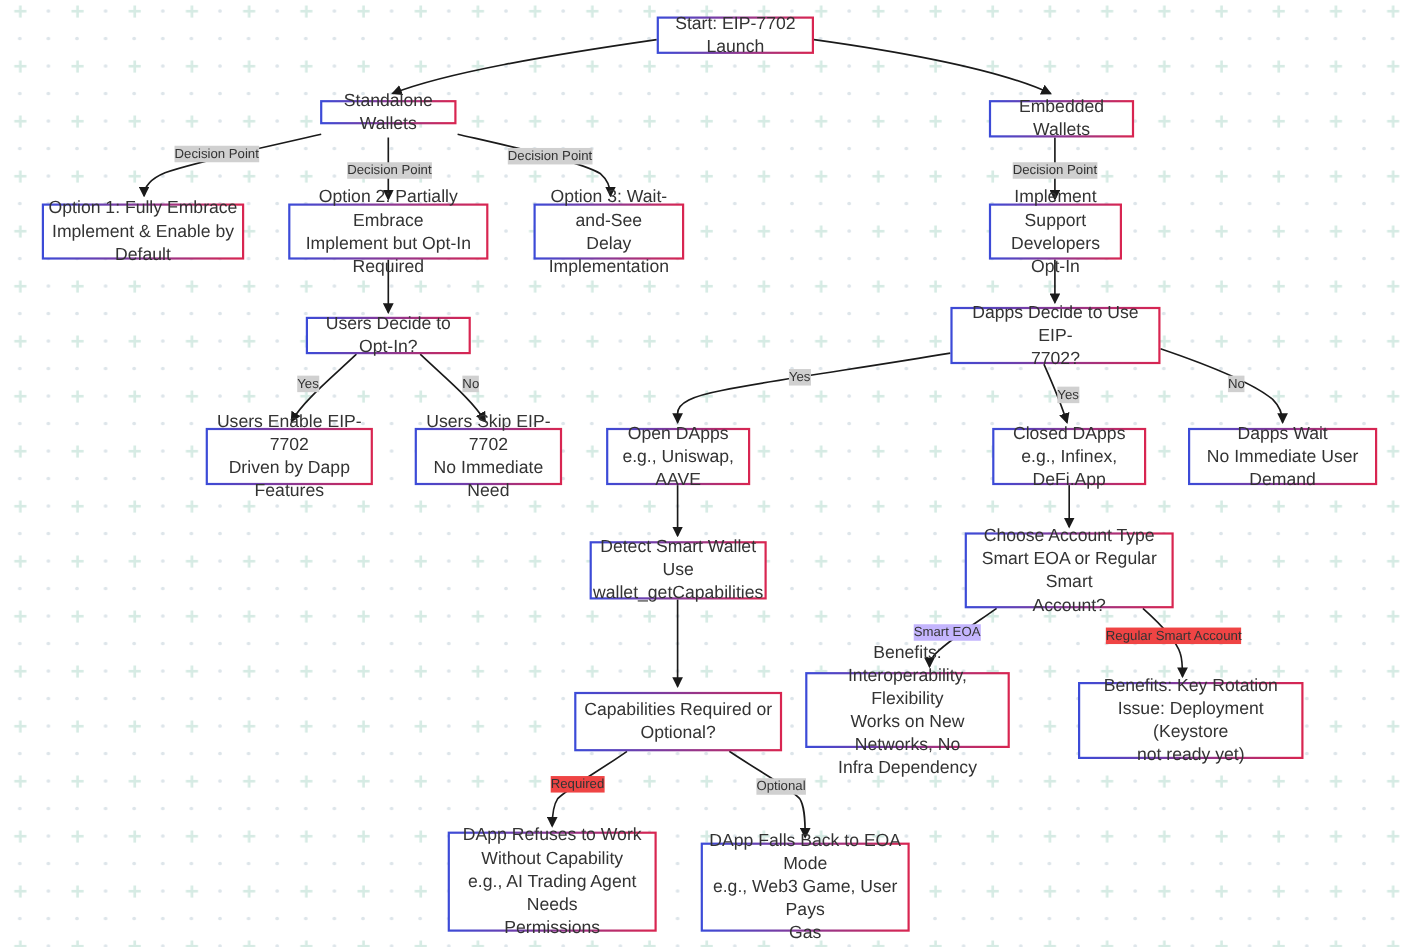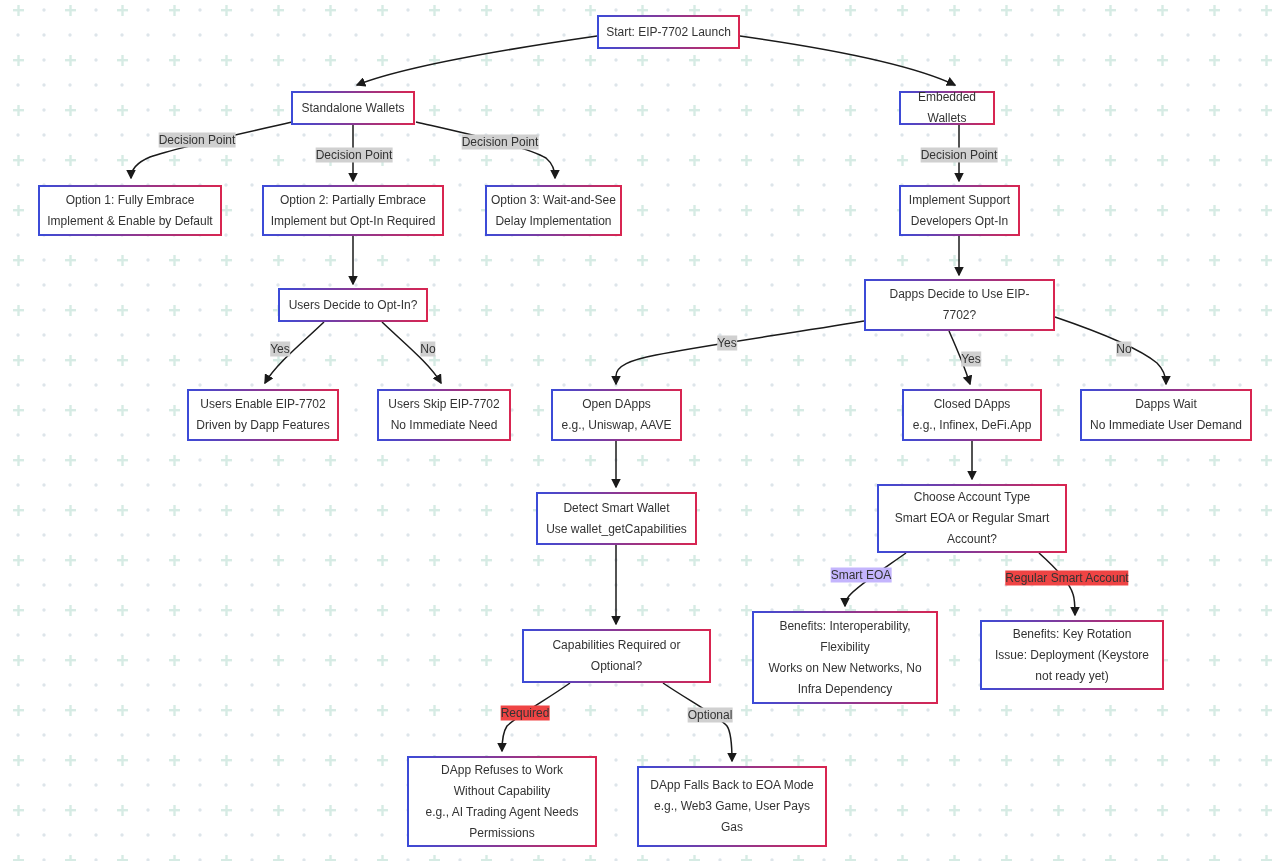--- a/index.html
+++ b/index.html
@@ -18,21 +18,21 @@
     padding: 2px;
     box-sizing: border-box;
     z-index: 2;
   }
   .node-inner {
     width: 100%; height: 100%;
     background: #ffffff;
     display: flex; align-items: center; justify-content: center;
     text-align: center;
     white-space: pre-line;
-    font-size: 12px; line-height: 21px;
+    font-size: 16px; line-height: 21px;
     color: #333333;
     box-sizing: border-box;
     padding: 0 4px;
   }
   .edge-label {
     position: absolute;
     transform: translate(-50%, -50%);
     background: rgba(208, 208, 208, 0.95);
     color: #333333;
     font-size: 12px; line-height: 15px;
@@ -84,24 +84,24 @@
   <path class="edge" marker-end="url(#arrow)" d="M972,441 L972,479"></path>
   <path class="edge" marker-end="url(#arrow)" d="M906,553 C882,570 857,586 849,596 C846,600 845,603 845,606"></path>
   <path class="edge" marker-end="url(#arrow)" d="M1039,553 C1058,570 1070,584 1073,594 C1075,600 1075,607 1075,615"></path>
   <path class="edge" marker-end="url(#arrow)" d="M570,683 C546,700 517,716 507,726 C503,732 502,740 502,751"></path>
   <path class="edge" marker-end="url(#arrow)" d="M663,683 C688,700 718,716 727,726 C731,732 732,742 732,761"></path>
 </svg>
 
 <div class="node" style="left:597px;top:15px;width:143px;height:34px">
     <div class="node-inner">Start: EIP-7702 Launch</div>
   </div>
-<div class="node" style="left:291px;top:91px;width:124px;height:34px">
+<div class="node" style="left:291px;top:91px;width:124px;height:22px">
     <div class="node-inner">Standalone Wallets</div>
   </div>
-<div class="node" style="left:899px;top:91px;width:96px;height:34px">
+<div class="node" style="left:899px;top:91px;width:132px;height:34px">
     <div class="node-inner">Embedded Wallets</div>
   </div>
 <div class="node" style="left:38px;top:185px;width:184px;height:51px">
     <div class="node-inner">Option 1: Fully Embrace
 Implement &amp; Enable by Default</div>
   </div>
 <div class="node" style="left:262px;top:185px;width:182px;height:51px">
     <div class="node-inner">Option 2: Partially Embrace
 Implement but Opt-In Required</div>
   </div>
@@ -142,27 +142,27 @@
   </div>
 <div class="node" style="left:536px;top:492px;width:161px;height:53px">
     <div class="node-inner">Detect Smart Wallet
 Use wallet_getCapabilities</div>
   </div>
 <div class="node" style="left:877px;top:484px;width:190px;height:69px">
     <div class="node-inner">Choose Account Type
 Smart EOA or Regular Smart
 Account?</div>
   </div>
-<div class="node" style="left:752px;top:611px;width:186px;height:93px">
+<div class="node" style="left:732px;top:611px;width:186px;height:69px">
     <div class="node-inner">Benefits: Interoperability,
 Flexibility
 Works on New Networks, No
 Infra Dependency</div>
   </div>
-<div class="node" style="left:980px;top:620px;width:184px;height:70px">
+<div class="node" style="left:980px;top:620px;width:205px;height:70px">
     <div class="node-inner">Benefits: Key Rotation
 Issue: Deployment (Keystore
 not ready yet)</div>
   </div>
 <div class="node" style="left:522px;top:629px;width:189px;height:54px">
     <div class="node-inner">Capabilities Required or
 Optional?</div>
   </div>
 <div class="node" style="left:407px;top:756px;width:190px;height:91px">
     <div class="node-inner">DApp Refuses to Work

